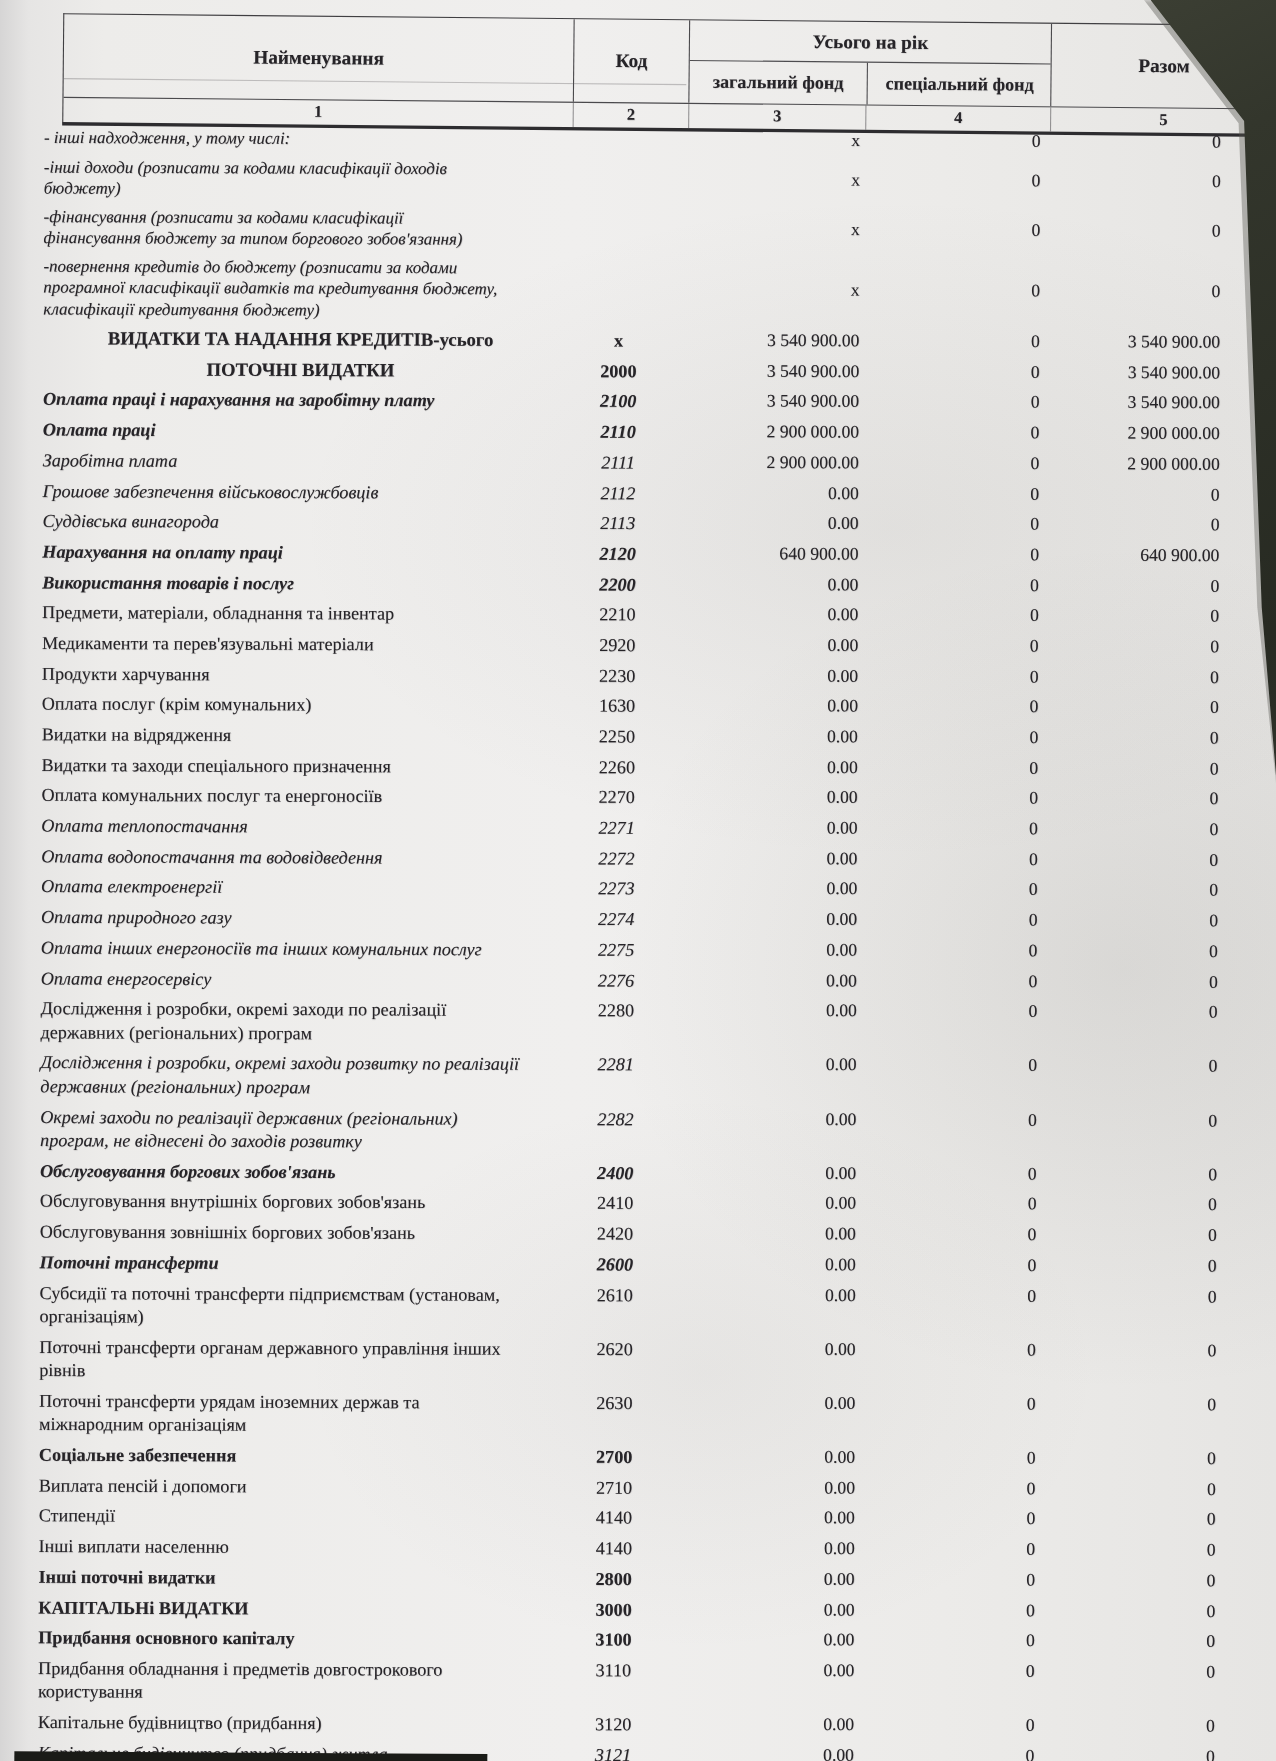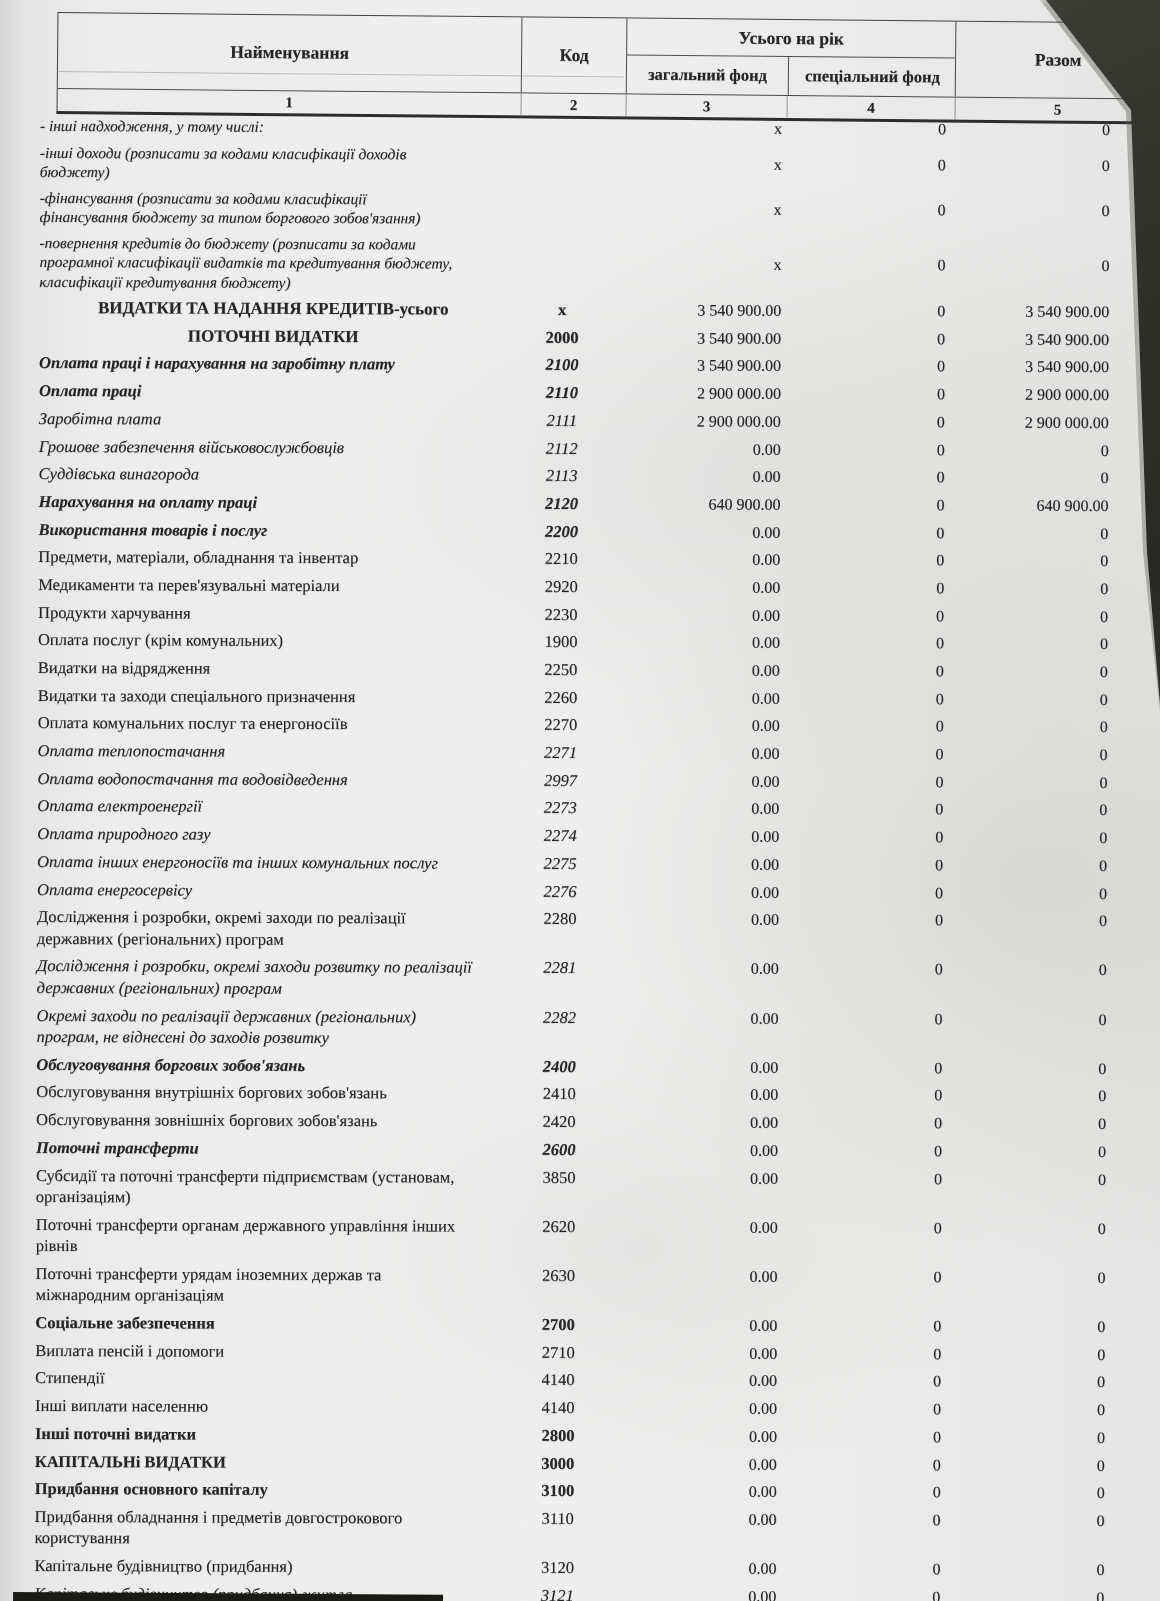--- a/index.html
+++ b/index.html
@@ -213,21 +213,21 @@
   </div>
       <div class="row em-plain">
     <div class="c-name">Продукти харчування</div>
     <div class="c-code">2230</div>
     <div class="c-general">0.00</div>
     <div class="c-special">0</div>
     <div class="c-total">0</div>
   </div>
       <div class="row em-plain">
     <div class="c-name">Оплата послуг (крім комунальних)</div>
-    <div class="c-code">1900</div>
+    <div class="c-code">1630</div>
     <div class="c-general">0.00</div>
     <div class="c-special">0</div>
     <div class="c-total">0</div>
   </div>
       <div class="row em-plain">
     <div class="c-name">Видатки на відрядження</div>
     <div class="c-code">2250</div>
     <div class="c-general">0.00</div>
     <div class="c-special">0</div>
     <div class="c-total">0</div>
@@ -248,21 +248,21 @@
   </div>
       <div class="row em-italic">
     <div class="c-name">Оплата теплопостачання</div>
     <div class="c-code">2271</div>
     <div class="c-general">0.00</div>
     <div class="c-special">0</div>
     <div class="c-total">0</div>
   </div>
       <div class="row em-italic">
     <div class="c-name">Оплата водопостачання та водовідведення</div>
-    <div class="c-code">2997</div>
+    <div class="c-code">2272</div>
     <div class="c-general">0.00</div>
     <div class="c-special">0</div>
     <div class="c-total">0</div>
   </div>
       <div class="row em-italic">
     <div class="c-name">Оплата електроенергії</div>
     <div class="c-code">2273</div>
     <div class="c-general">0.00</div>
     <div class="c-special">0</div>
     <div class="c-total">0</div>
@@ -332,21 +332,21 @@
   </div>
       <div class="row em-bold-italic">
     <div class="c-name">Поточні трансферти</div>
     <div class="c-code">2600</div>
     <div class="c-general">0.00</div>
     <div class="c-special">0</div>
     <div class="c-total">0</div>
   </div>
       <div class="row em-plain">
     <div class="c-name">Субсидії та поточні трансферти підприємствам (установам, організаціям)</div>
-    <div class="c-code">3850</div>
+    <div class="c-code">2610</div>
     <div class="c-general">0.00</div>
     <div class="c-special">0</div>
     <div class="c-total">0</div>
   </div>
       <div class="row em-plain">
     <div class="c-name">Поточні трансферти органам державного управління інших рівнів</div>
     <div class="c-code">2620</div>
     <div class="c-general">0.00</div>
     <div class="c-special">0</div>
     <div class="c-total">0</div>

